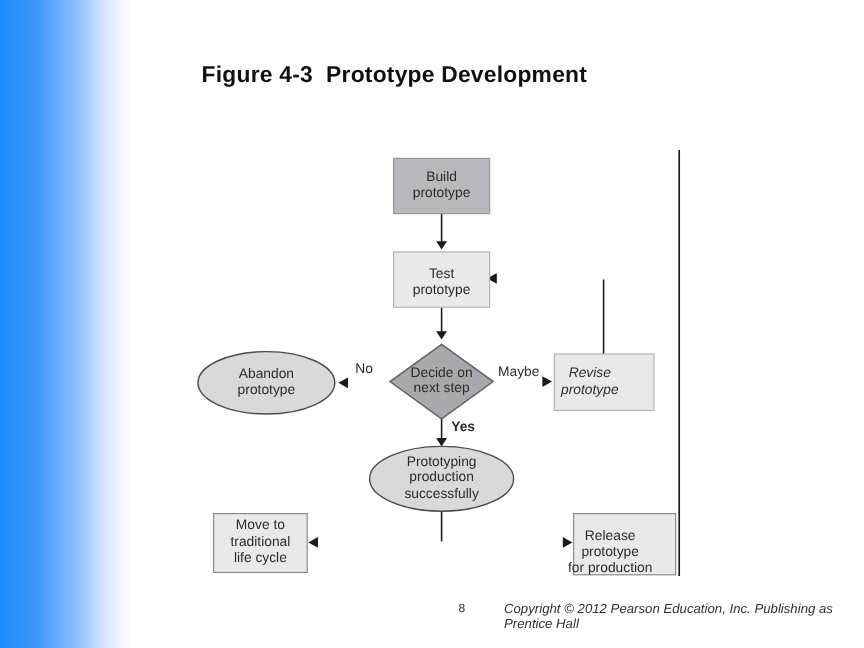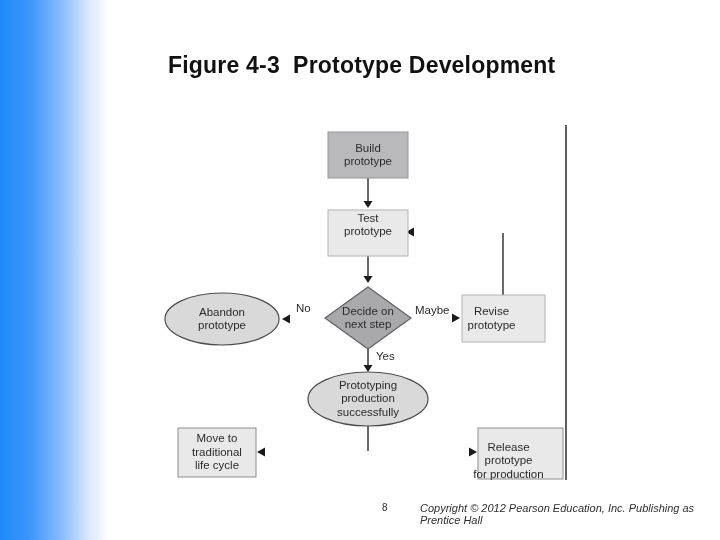--- a/index.html
+++ b/index.html
@@ -4,43 +4,43 @@
 <style>
   * { margin:0; padding:0; box-sizing:border-box; }
   html,body { width:720px; height:540px; background:#ffffff; overflow:hidden;
               font-family:"Liberation Sans", sans-serif; }
   .stage { position:relative; width:720px; height:540px; background:#ffffff; }
 
   .accent-bar { position:absolute; left:0; top:0; width:110px; height:540px;
     background:linear-gradient(90deg,#1f8afb 0%, #3d97fb 28%, #8ebffd 58%, #d9e7fe 80%, #ffffff 100%); }
 
   .slide-title { position:absolute; left:168px; top:52px; width:460px;
-    font-size:23px; font-weight:bold; color:#111; letter-spacing:0.2px; white-space:pre; }
+    font-size:19px; font-weight:bold; color:#111; letter-spacing:0.2px; white-space:pre; }
 
   .chart { position:absolute; left:150px; top:120px; width:432px; height:372px; }
   .chart svg { position:absolute; left:0; top:0; }
 
   .node-label { position:absolute; display:flex; align-items:center; justify-content:center;
     text-align:center; font-size:11.5px; line-height:13.5px; color:#2b2b2b; }
   .node-label span { white-space:pre-line; }
 
   .edge-label { position:absolute; font-size:11.5px; color:#2b2b2b; }
 
   .lbl-build     { left:178px; top:12px;  width:80px;  height:46px; }
-  .lbl-test      { left:178px; top:90px;  width:80px;  height:30px; }
+  .lbl-test      { left:178px; top:101px;  width:80px;  height:30px; }
   .lbl-decide    { left:175px; top:167px; width:86px;  height:62px; }
   .lbl-abandon   { left:15px;  top:173px; width:114px; height:52px; }
-  .lbl-revise    { left:312px; top:175px; width:59px;  height:47px; }
+  .lbl-revise    { left:312px; top:175px; width:59px;  height:47px;font-style:italic; }
   .lbl-completed { left:158px; top:252px; width:120px; height:54px; }
   .lbl-move      { left:28px;  top:308px; width:78px;  height:49px; }
   .lbl-release   { left:316px; top:308px; width:85px;  height:66px;text-align:center; }
 
   .lbl-no    { left:146px; top:182px;text-align:center; }
   .lbl-maybe { left:265px; top:184px; }
-  .lbl-yes   { left:226px; top:230px; }
+  .lbl-yes   { left:226px; top:230px;font-weight:bold; }
 
   .footer-page { position:absolute; left:382px; top:502px; font-size:10px; color:#2f2f2f; }
   .footer-copy { position:absolute; left:420px; top:502px; width:290px;
     font-size:11px; font-style:italic; color:#2f2f2f; }
 </style>
 </head>
 <body>
 
 <div class="stage">
 

